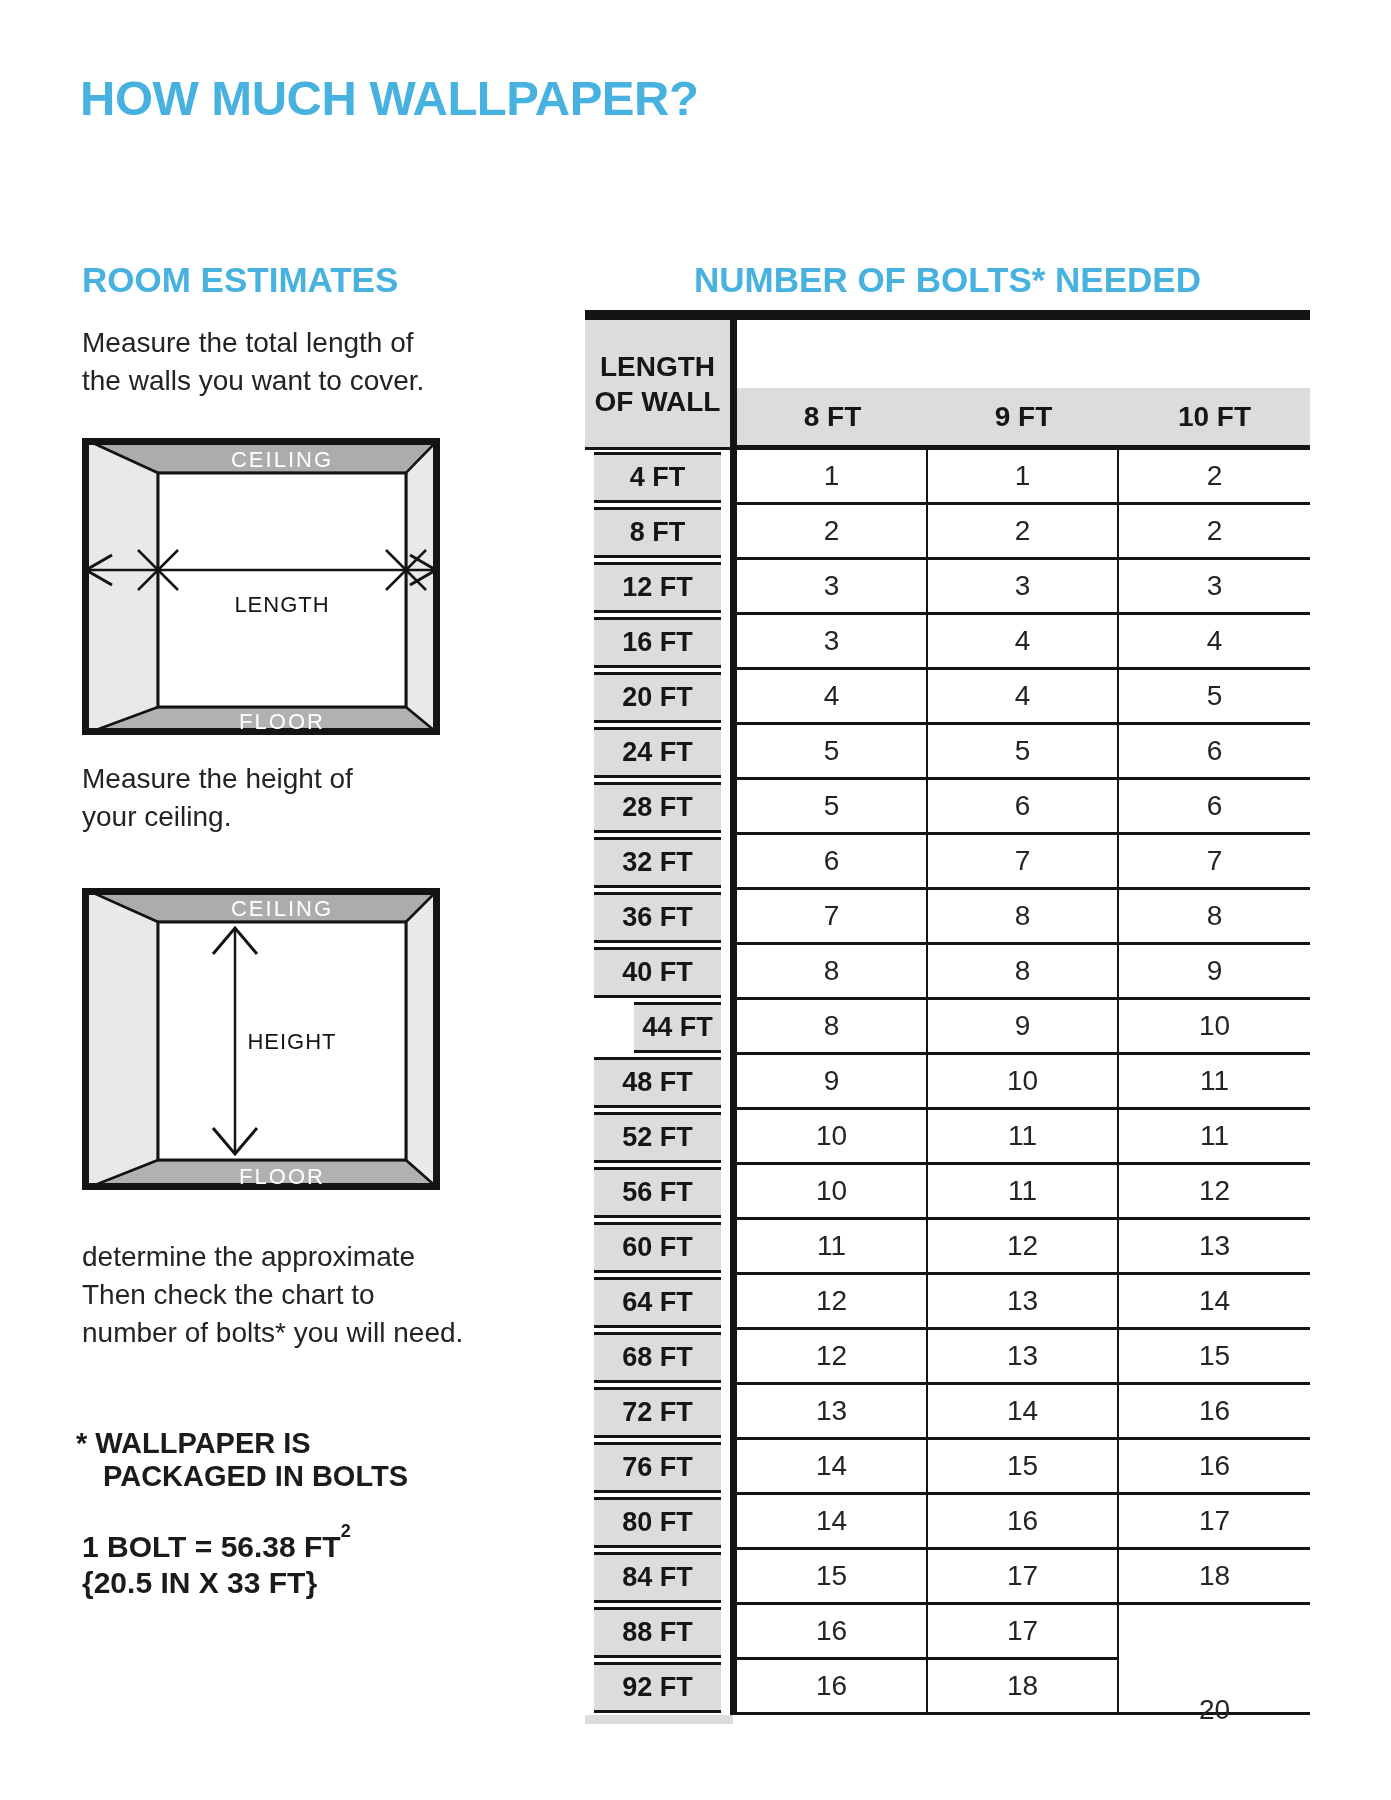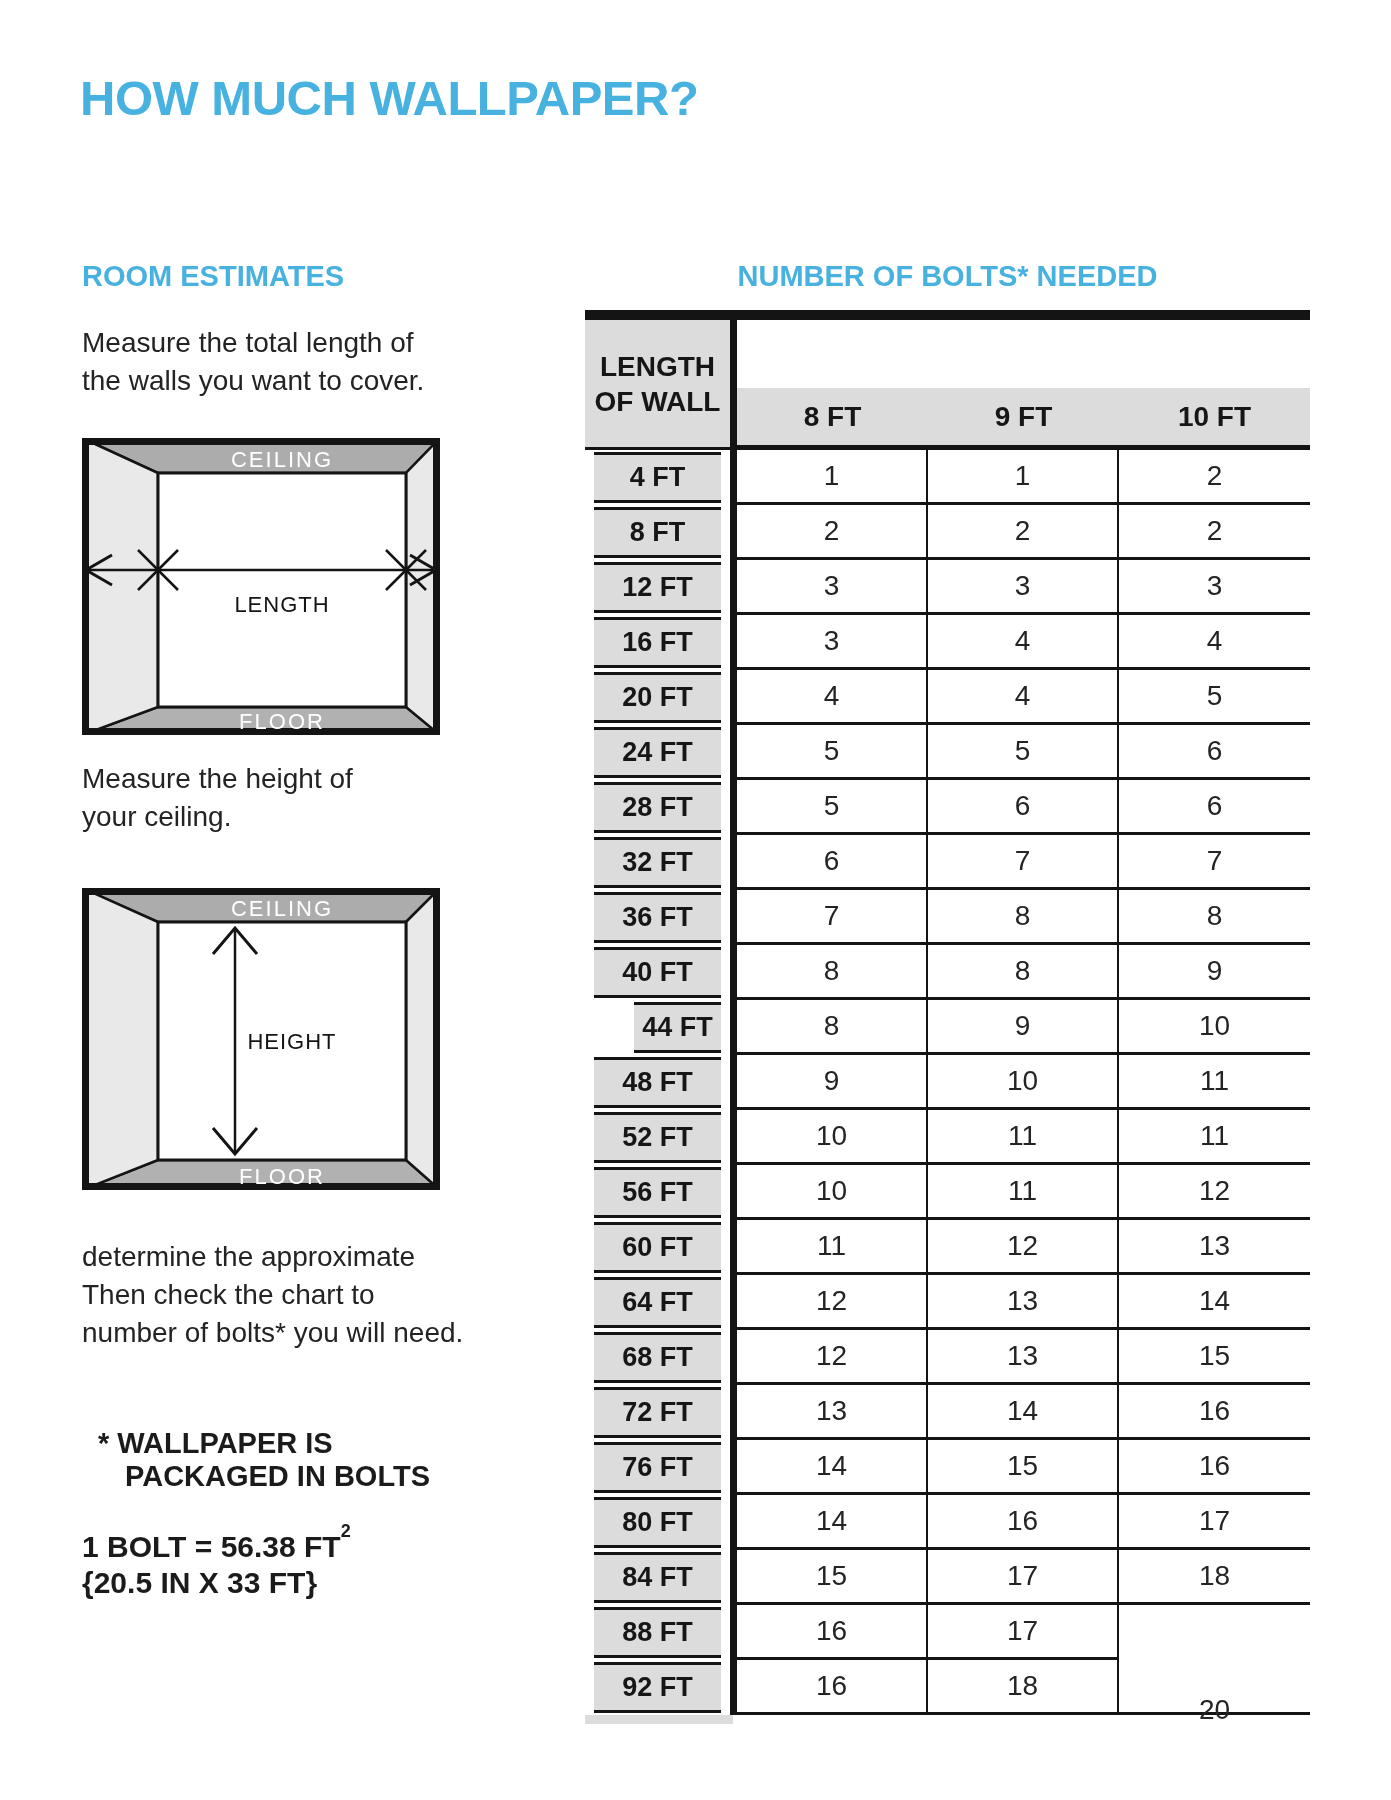--- a/index.html
+++ b/index.html
@@ -4,32 +4,32 @@
 <style>
   html,body { margin:0; padding:0; background:#ffffff; }
   .page {
     position:relative; width:1391px; height:1800px; background:#ffffff;
     font-family:"Liberation Sans","DejaVu Sans",sans-serif; color:#1f1f1f; overflow:hidden;
   }
   .title {
     position:absolute; left:80px; top:70px; margin:0;
     font-size:49px; font-weight:bold; letter-spacing:-0.5px; color:#47B1DF;
   }
-  .blue-sub { position:absolute; margin:0; font-size:29px; font-weight:bold; color:#47B1DF; }
+  .blue-sub { position:absolute; margin:0; font-size:35px; font-weight:bold; color:#47B1DF; }
   #room-estimates-heading { left:82px; top:260px; }
   #bolts-heading { left:585px; top:260px; width:725px; text-align:center; }
 
   .body-text { position:absolute; margin:0; font-size:28px; line-height:38px; color:#232323; }
   #para-length { left:82px; top:324px; }
   #para-height { left:82px; top:760px; }
   #para-chart  { left:82px; top:1238px; }
   .body-text span { display:block; }
 
   .note-bold { position:absolute; margin:0; font-weight:bold; color:#1b1b1b; }
-  #note-packaging { left:98px; top:1427px; font-size:29px; line-height:33px; }
+  #note-packaging { left:76px; top:1427px; font-size:29px; line-height:33px; }
   #note-packaging .indent { padding-left:27px; display:block; }
   #note-packaging span { display:block; }
   #note-bolt-size { left:82px; top:1522px; font-size:30px; line-height:36px; }
   #note-bolt-size sup { font-size:18px; position:relative; top:-9px; }
 
   .diagram { position:absolute; }
   #diagram-length { left:82px; top:438px; }
   #diagram-height { left:82px; top:888px; }
   .diagram text { font-family:"Liberation Sans","DejaVu Sans",sans-serif; }
 

